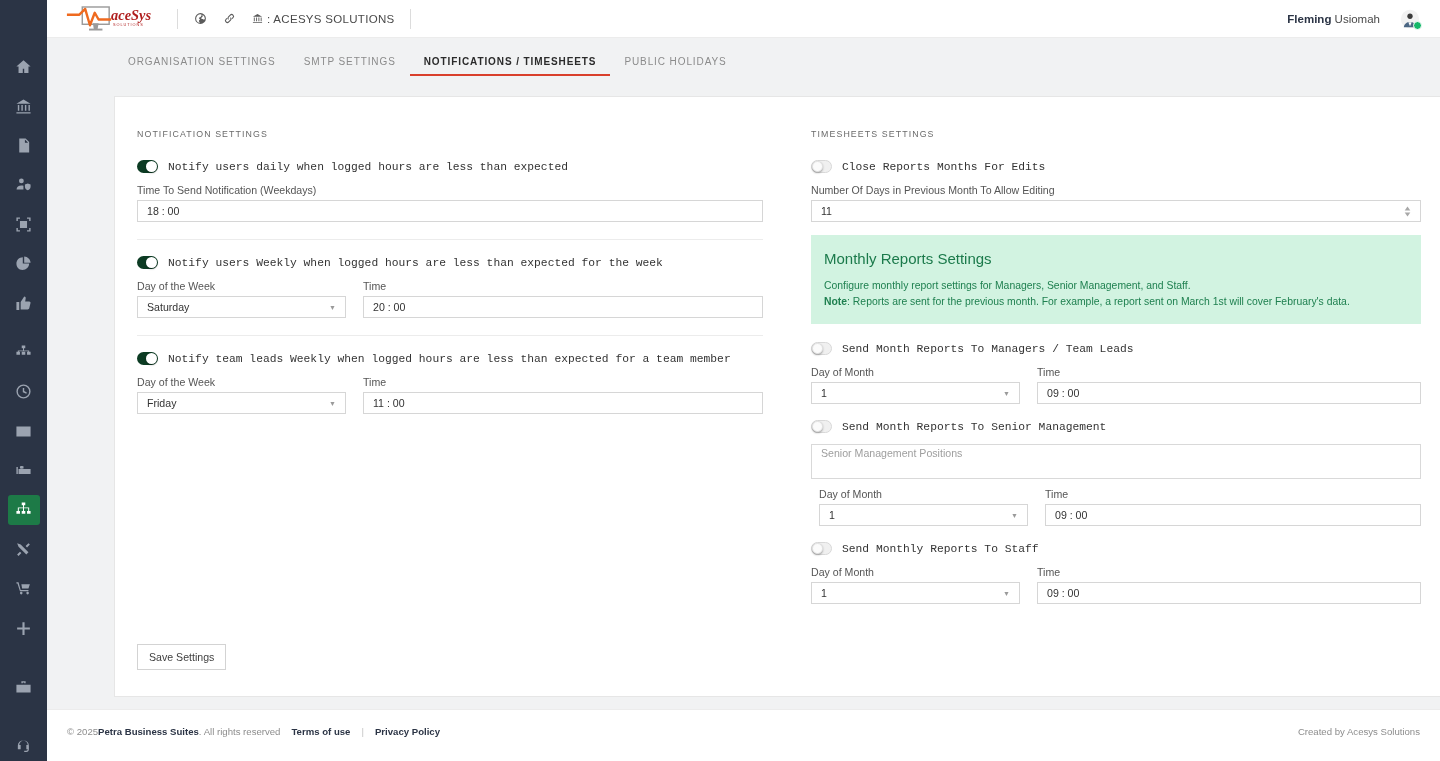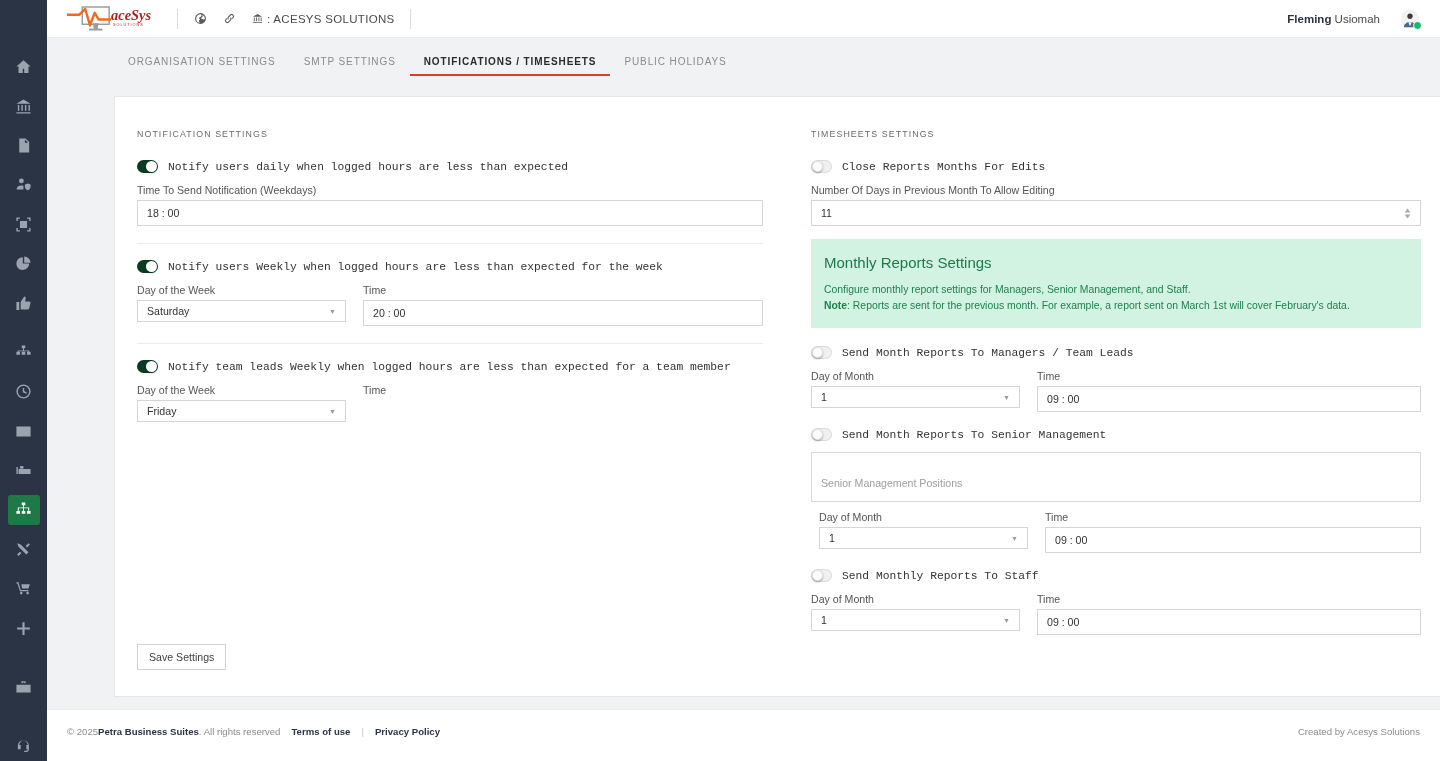--- a/index.html
+++ b/index.html
@@ -92,21 +92,21 @@
     background: #fff; box-shadow: 0 1px 2px rgba(0,0,0,.3);
   }
   .toggle.on  .knob { right: 1px; }
   .toggle.off .knob { left: 0px; top: 0px; background:#fbfbfb; border:1px solid #e2e2e2;}
   .toggle-label { font-size: 11.3px; color: #333; font-family: Liberation Mono, monospace; }
 
   .field-label { font-size: 10.6px; color: #555; margin-bottom: 4px; display:block; }
 
   .inp {
     width: 100%; height: 22px; border: 1px solid #d6d6d6; background: #fff;
-    font-size: 10.6px; color: #333; padding: 12px 9px; display: flex; align-items: center;
+    font-size: 10.6px; color: #333; padding: 4px 9px; display: flex; align-items: center;
     font-family: "Liberation Sans", sans-serif;
   }
   .inp.num { justify-content: space-between; }
   .spinner { display:flex; flex-direction:column; gap:1px; color:#a8a8a8;}
   .spinner svg { width: 7px; height: 5px; fill: currentColor; display:block;}
 
   .select {
     height: 22px; border: 1px solid #d6d6d6; background: #fff; font-size: 10.6px;
     color: #333; padding: 0 9px; display: flex; align-items: center;
     justify-content: space-between; cursor: pointer;
@@ -114,21 +114,21 @@
   .select .caret { color: #9a9a9a; font-size: 7px; line-height: 1; }
 
   .row2 { display: flex; gap: 0; }
   .row2 .col-day { width: 209px; margin-right: 17px; }
   .row2 .col-time { flex: 1; }
 
   .divider { height: 1px; background: #ececec; margin: 17px 0 16px 0; }
 
   .textarea {
     width: 100%; height: 35px; border: 1px solid #d9d9d9; background: #fff;
-    font-size: 10.6px; color: #9e9e9e; padding: 24px 9px;
+    font-size: 10.6px; color: #9e9e9e; padding: 2px 9px;
   }
 
   
   .infobox { background: #d2f3e1; padding: 15px 26px 15px 13px; margin: 13px 0 18px 0; }
   .infobox h3 { font-size: 15px; color: #1b7a4b; font-weight: 400; margin-bottom: 11px; }
   .infobox p { font-size: 10.4px; color: #1f8050; line-height: 1.5; }
   .infobox p b { font-weight: 700; }
 
   .save-btn {
     margin: 0 0 0 22px; padding: 6px 11px; border: 1px solid #d3d3d3;
@@ -365,20 +365,21 @@
           <div class="row2">
             <div class="col-day">
               <label class="field-label">Day of the Week</label>
               <div class="select">
                 <span>Friday</span>
                 <span class="caret">▼</span>
               </div>
             </div>
             <div class="col-time">
               <label class="field-label">Time</label>
+              <div class="inp">11 : 00</div>
             </div>
           </div>
         </div>
 
         <div class="panel-right">
           <div class="panel-title">TIMESHEETS SETTINGS</div>
 
           <div class="toggle-row">
             <span class="toggle off">
                 <span class="knob"></span>

